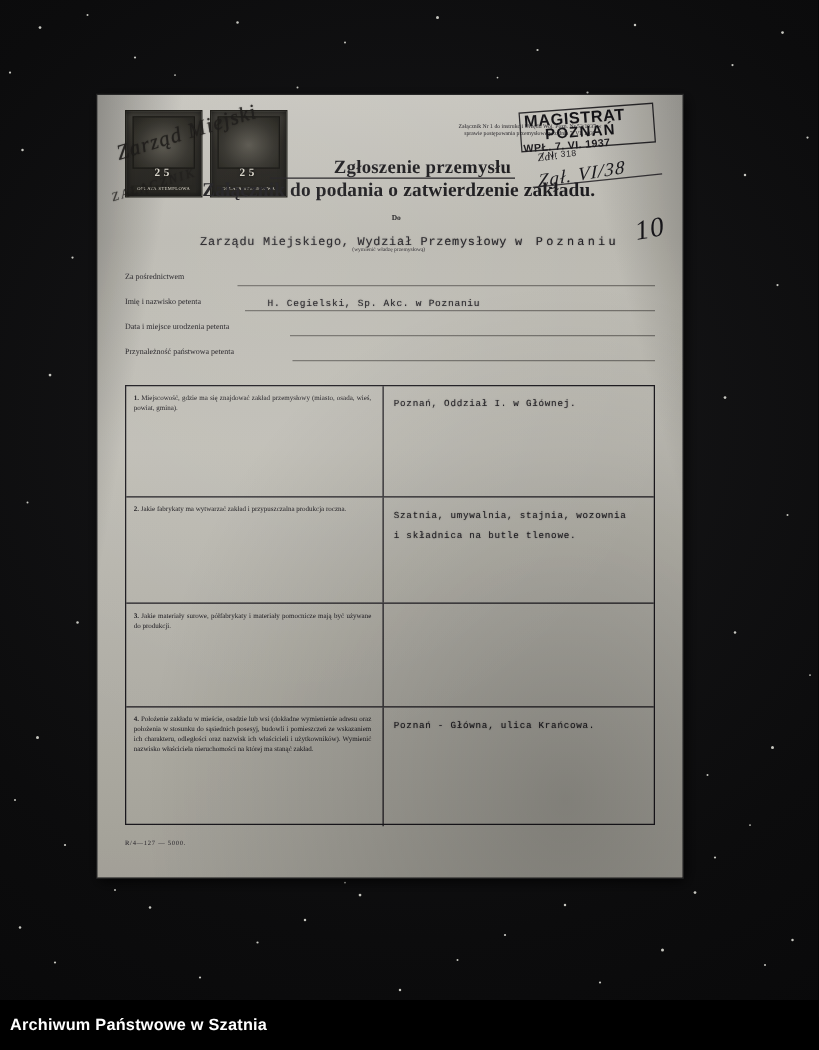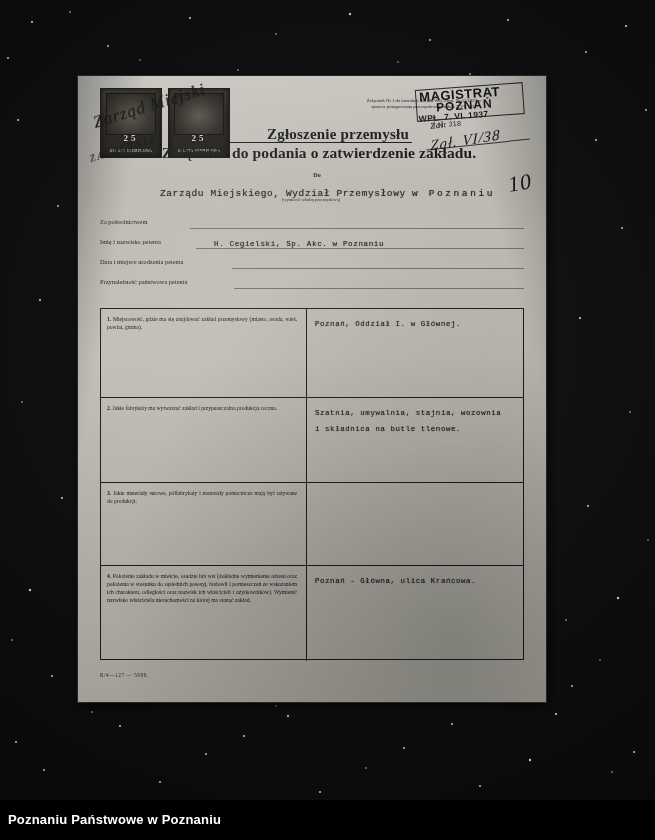--- a/index.html
+++ b/index.html
@@ -543,16 +543,16 @@
         </div>
 
       </div>
 
       <div class="abs printed" id="printmark">R/4—127 — 5000.</div>
 
     </div>
   </div>
 
   <div id="caption-bar">
-    <div id="caption-text">Poznaniu Państwowe w Poznaniu</div>
+    <div id="caption-text">Archiwum Państwowe w Szatnia</div>
   </div>
 
 </div>
 
 </body></html>

